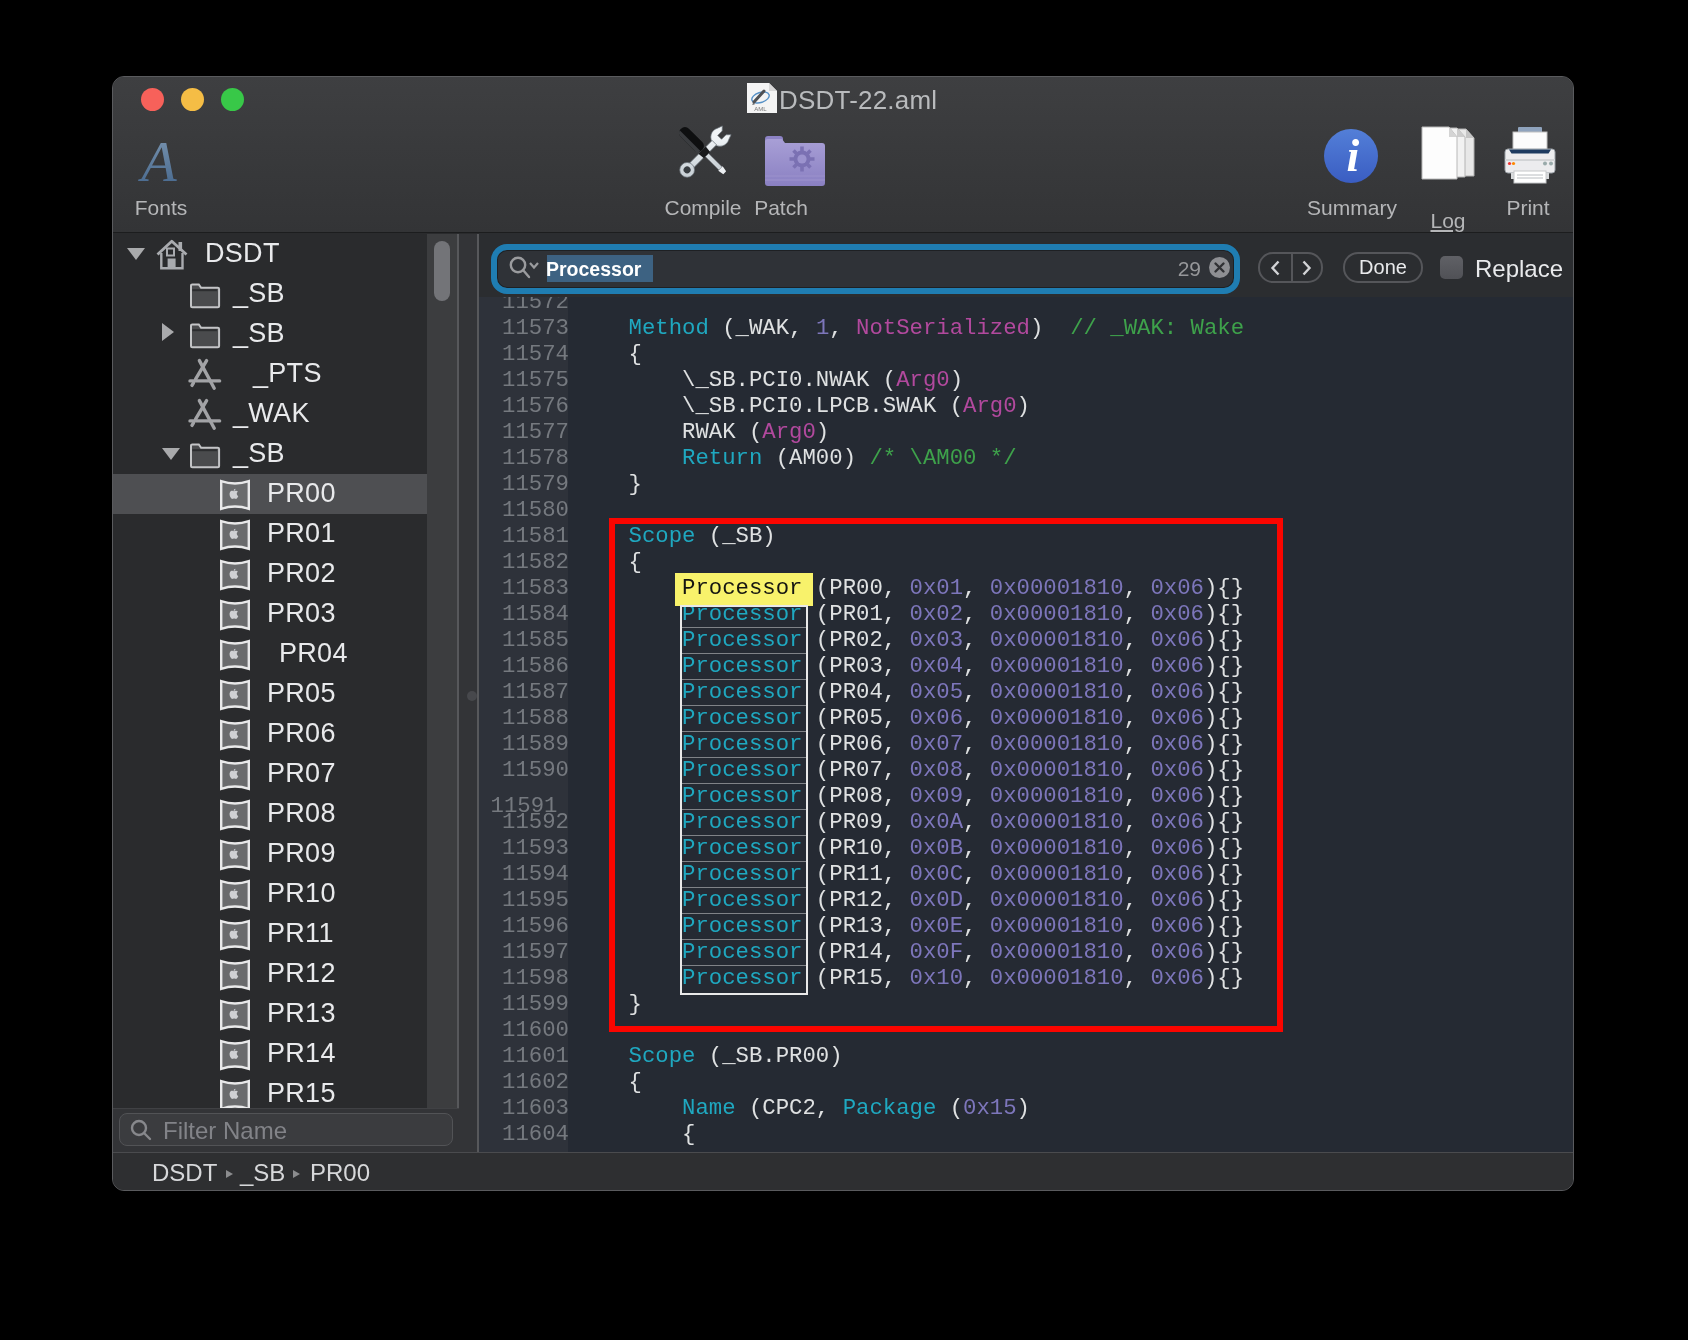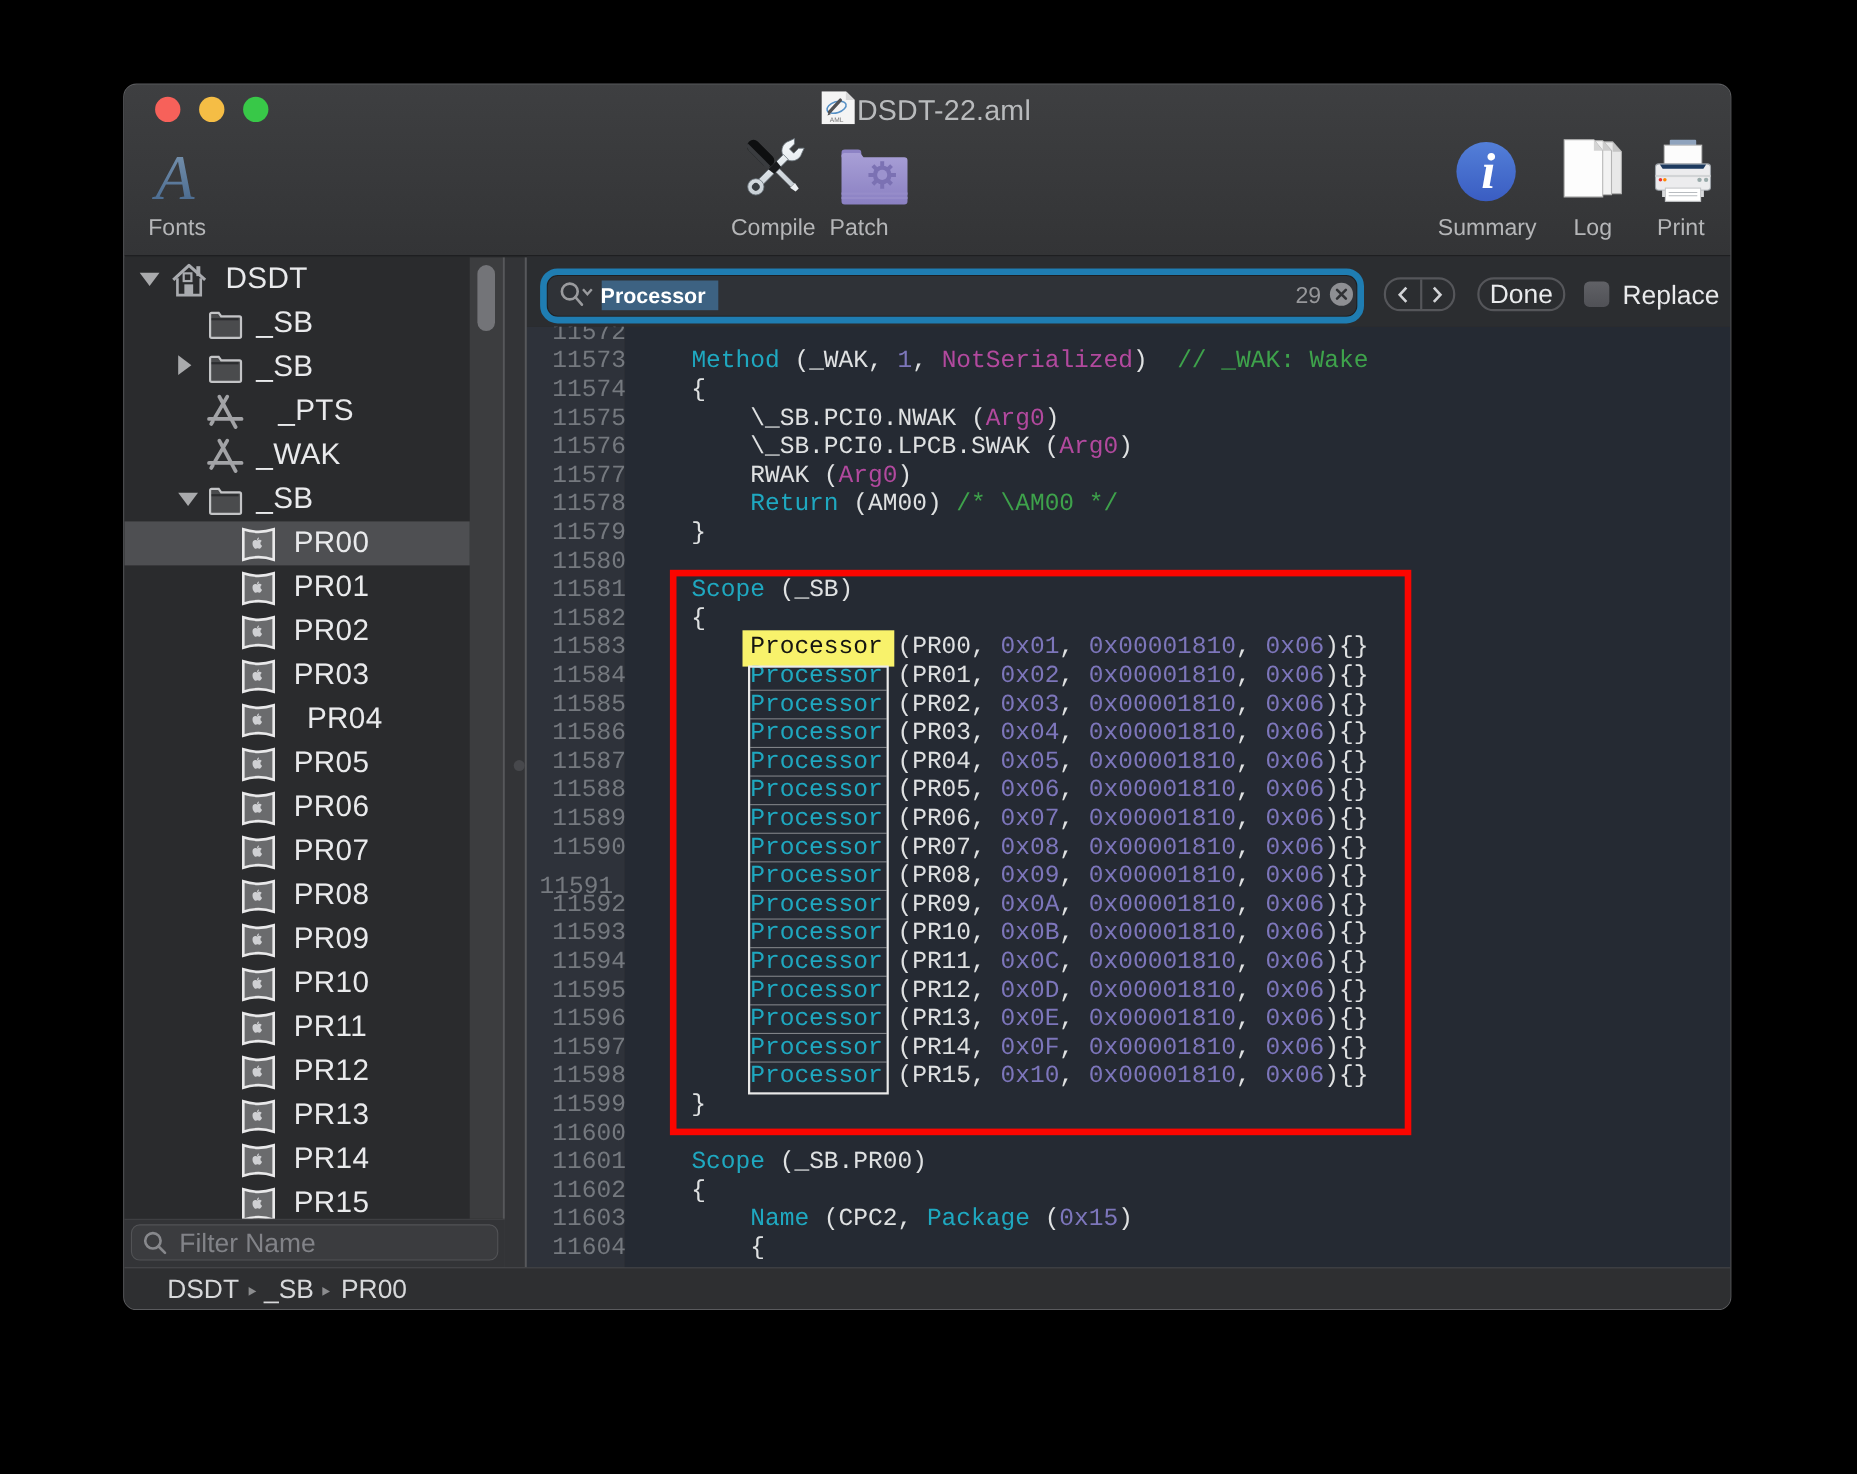--- a/index.html
+++ b/index.html
@@ -46,21 +46,21 @@
   
   .ring{position:absolute;z-index:6;left:378px;top:167px;width:749px;height:50px;border-radius:16px;
         border:6px solid #1f7db2;background:#2f3237;box-shadow:inset 0 0 0 1px #1e2023;}
   .sel{position:absolute;z-index:6;left:434px;top:178px;width:106px;height:27px;background:#3d6282;}
   .ftext{position:absolute;z-index:6;left:433px;top:181px;font-size:19.5px;font-weight:bold;color:#fff;}
   .count{position:absolute;z-index:6;left:988px;top:180px;width:100px;text-align:right;font-size:21px;color:#96979a;}
   .xbtn{position:absolute;z-index:6;left:1096px;top:180px;width:21px;height:21px;border-radius:50%;background:#8e8f93;}
   .seg{position:absolute;z-index:6;left:1145px;top:175px;width:65px;height:31px;border:2px solid #55565a;border-radius:15px;}
   .segdiv{position:absolute;left:31px;top:0px;width:2px;height:27px;background:#55565a;}
   .donebtn{position:absolute;z-index:6;left:1230px;top:175px;width:80px;height:31px;border:2px solid #55565a;border-radius:15px;
-           color:#e9eaec;font-size:24px;text-align:center;line-height:27px;}
+           color:#e9eaec;font-size:20px;text-align:center;line-height:27px;}
   .cbox{position:absolute;z-index:6;left:1327px;top:179px;width:23px;height:23px;border-radius:5px;
         background:linear-gradient(#606166,#505156);}
   .rlabel{position:absolute;z-index:6;left:1362px;top:178px;font-size:24px;color:#e9eaec;}
 </style>
 </head>
 <body>
 <div class="win">
 
   <div class="chrome"></div>
   <div class="light" style="left:28px;background:#f7615a;"></div>
@@ -166,21 +166,21 @@
     <path d="M10 47 h38 v6 h-38 z" fill="#d8dadc"></path>
     <rect x="13" y="45" width="32" height="12" fill="#fff" stroke="#c6c8ca" stroke-width="1"></rect>
     <g stroke="#b8bcc0" stroke-width="1">
         <path d="M16 49 h26 M16 52 h26"></path>
       </g>
   </svg>
   <div class="tlabel" style="left:3px;top:119px;width:90px;">Fonts</div>
   <div class="tlabel" style="left:545px;top:119px;width:90px;">Compile</div>
   <div class="tlabel" style="left:623px;top:119px;width:90px;">Patch</div>
   <div class="tlabel" style="left:1194px;top:119px;width:90px;">Summary</div>
-  <div class="tlabel" style="left:1290px;top:119px;width:90px;">Log</div>
+  <div class="tlabel" style="left:1290px;top:132px;width:90px;text-decoration:underline;">Log</div>
   <div class="tlabel" style="left:1370px;top:119px;width:90px;">Print</div>
 
   <div class="tree"></div>
   <div class="strip"></div>
   <div class="vline1"></div>
   <div class="splitcol"></div>
   <div class="vline2"></div>
   <div class="pill"></div>
   <div id="treerows">
 <div class="row" style="top:157px;">

